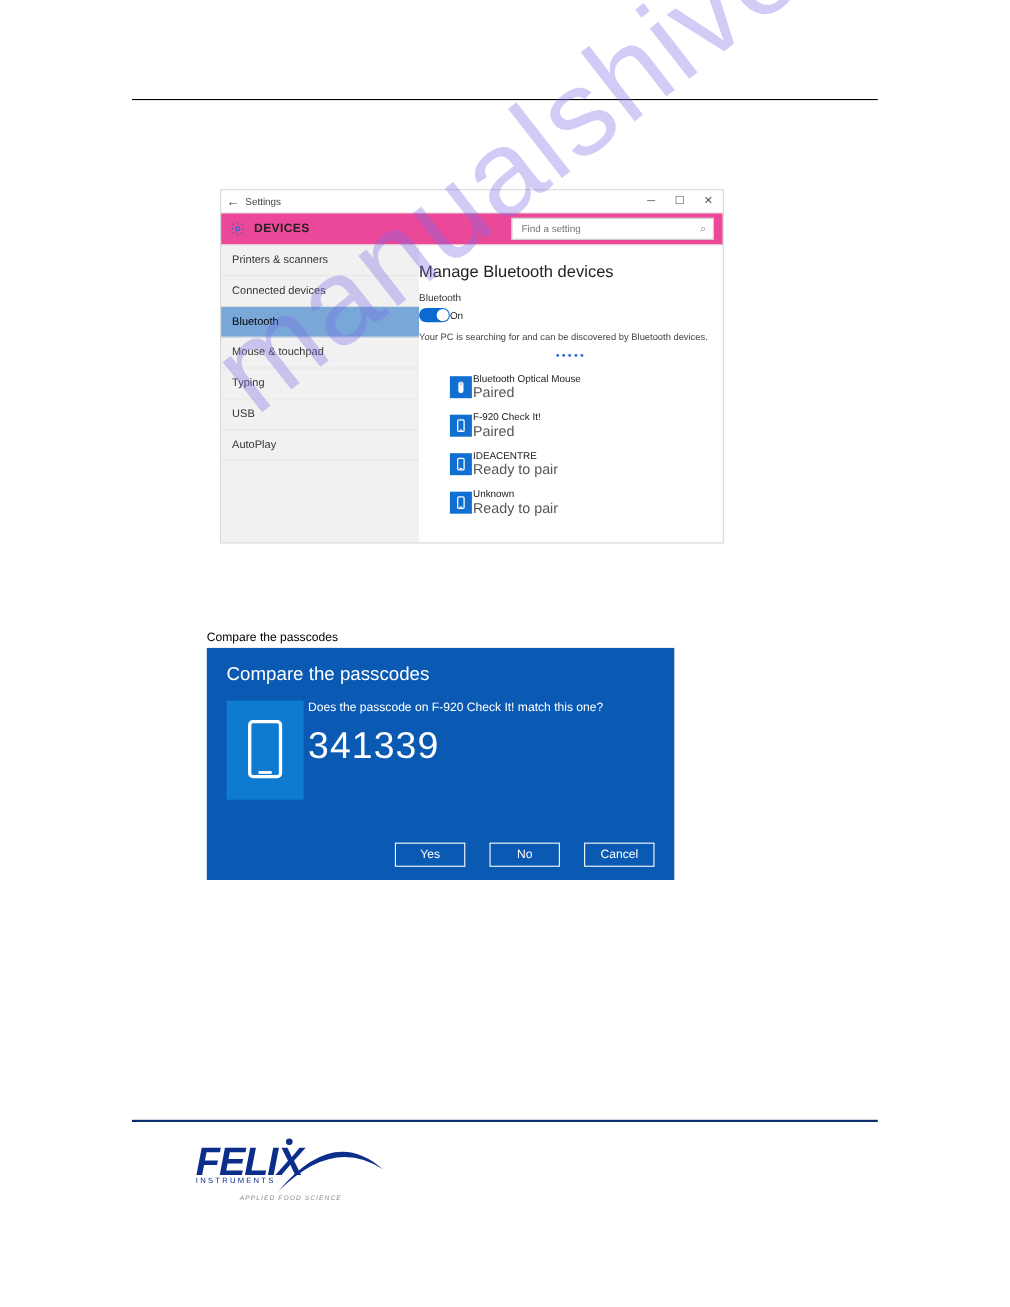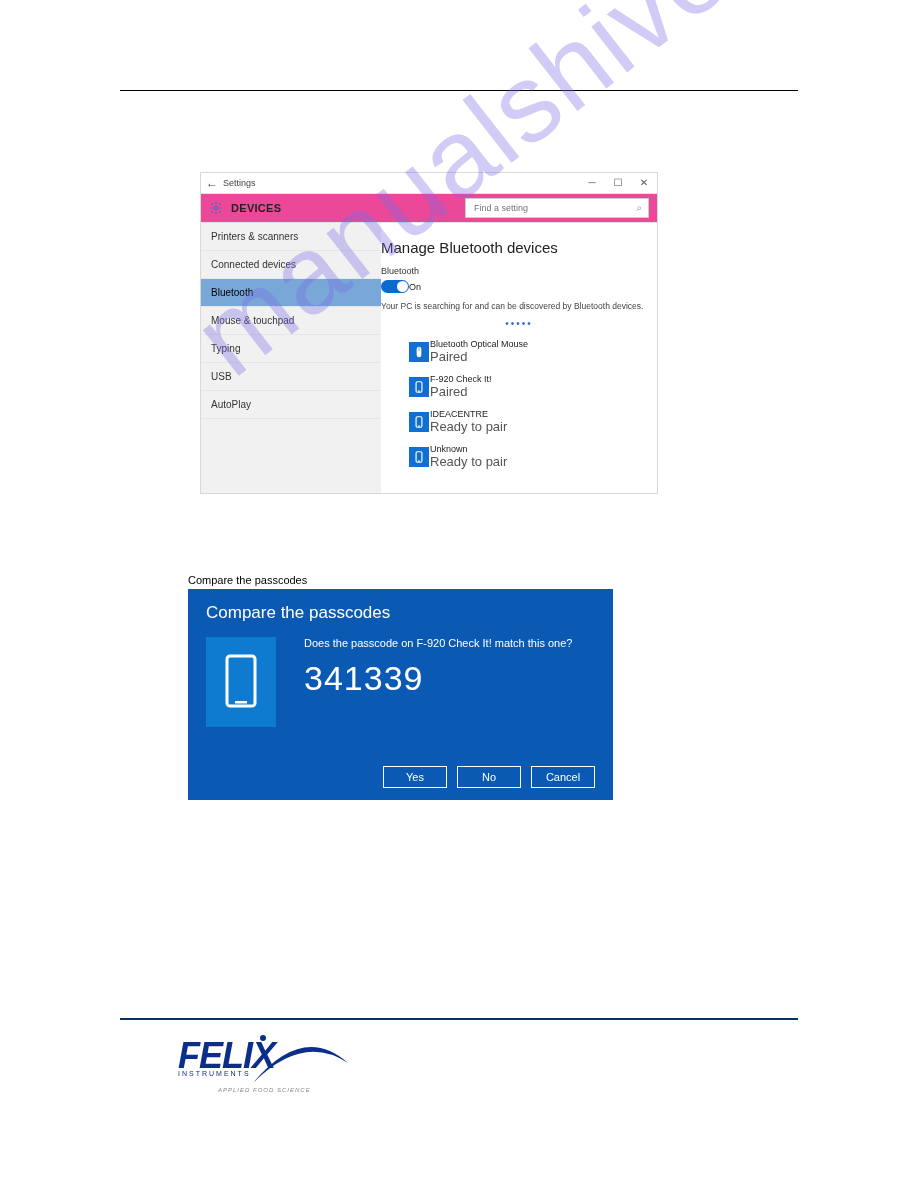--- a/index.html
+++ b/index.html
@@ -244,21 +244,21 @@
     box-sizing: border-box;
     padding: 14px 18px 12px 18px;
   }
   .passcode-title {
     font-size: 17px;
     font-weight: 300;
     margin-bottom: 14px;
   }
   .passcode-body {
     display: flex;
-    gap: 28px;
+    gap: 4px;
   }
   .phone-tile {
     width: 70px;
     height: 90px;
     background: #0f7bd0;
     display: flex;
     align-items: center;
     justify-content: center;
   }
   .phone-tile svg { width: 40px; height: 56px; }
@@ -272,21 +272,21 @@
   .passcode-code {
     font-size: 34px;
     font-weight: 300;
     letter-spacing: 1px;
   }
   .passcode-buttons {
     position: absolute;
     right: 18px;
     bottom: 12px;
     display: flex;
-    gap: 10px;
+    gap: 22px;
   }
   .pc-btn {
     border: 1px solid #fff;
     padding: 4px 0;
     width: 62px;
     text-align: center;
     font-size: 11px;
     color: #fff;
     background: transparent;
   }

